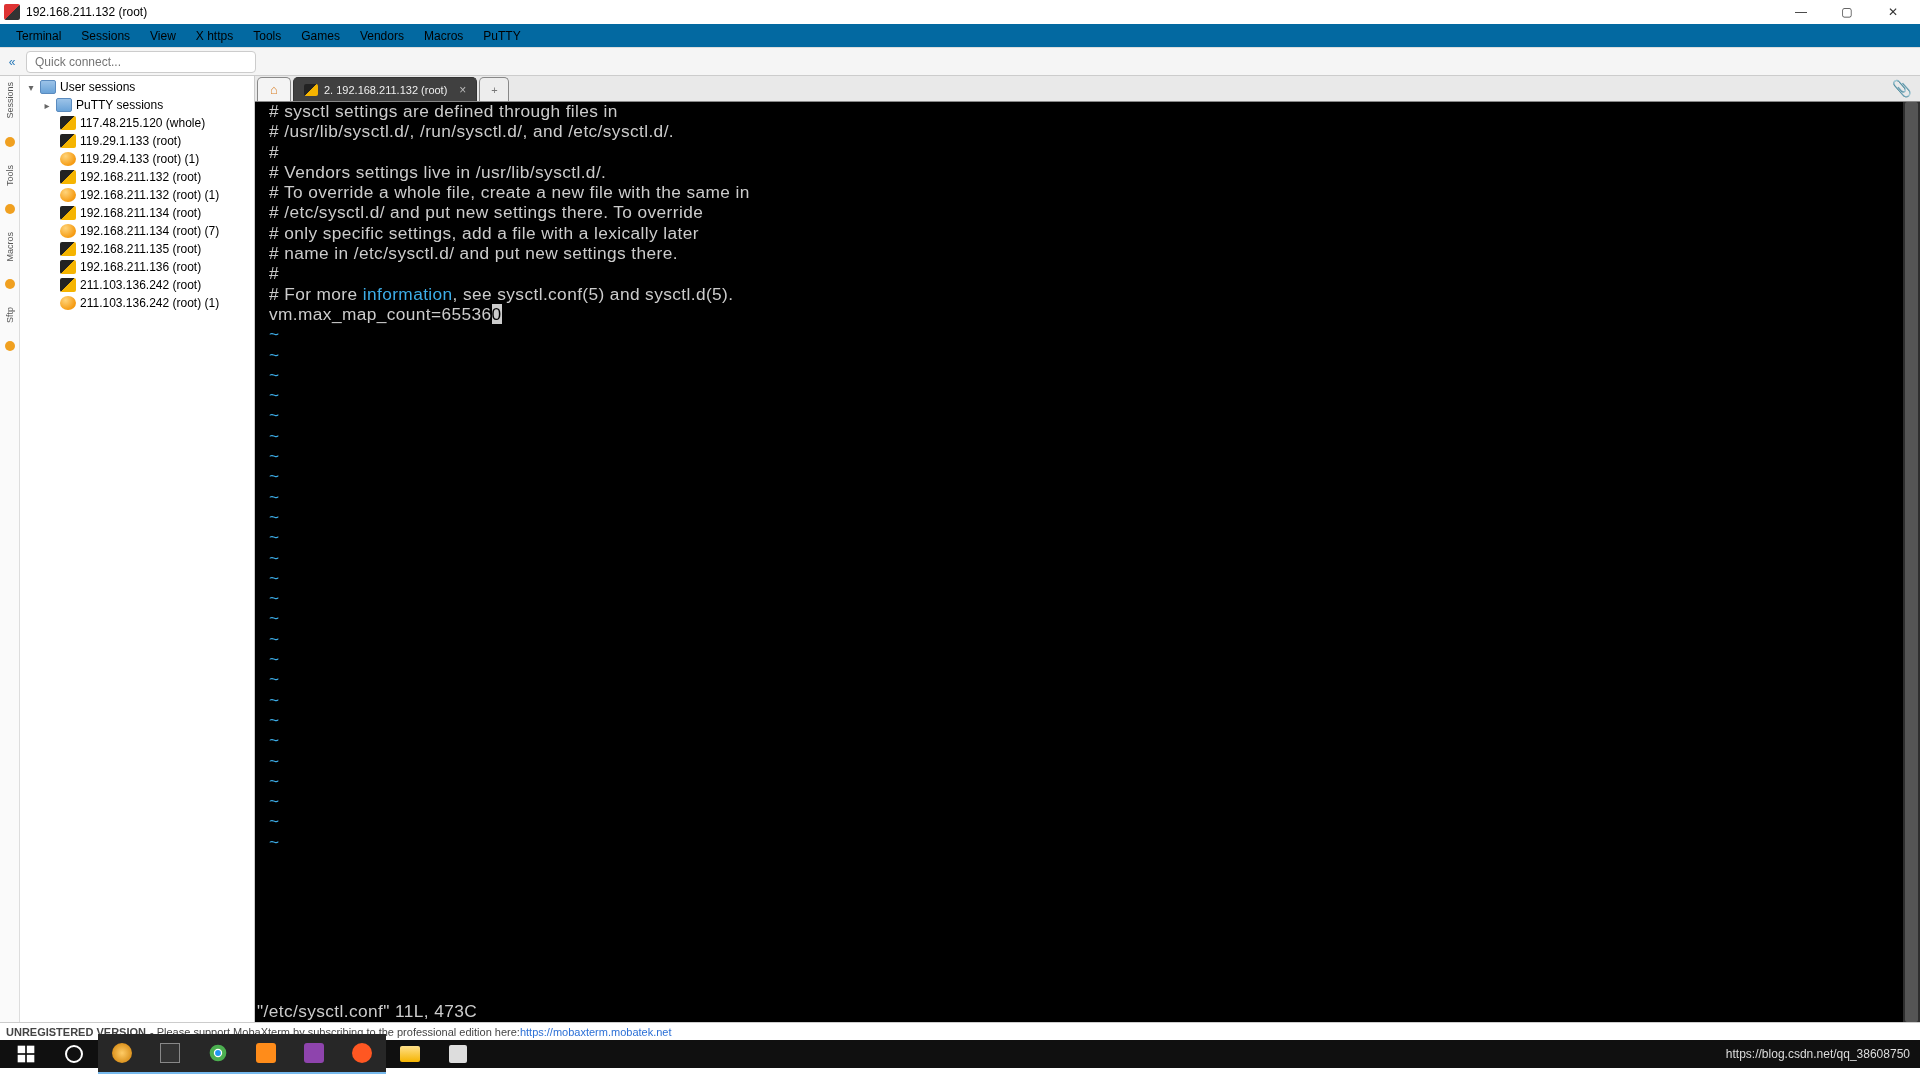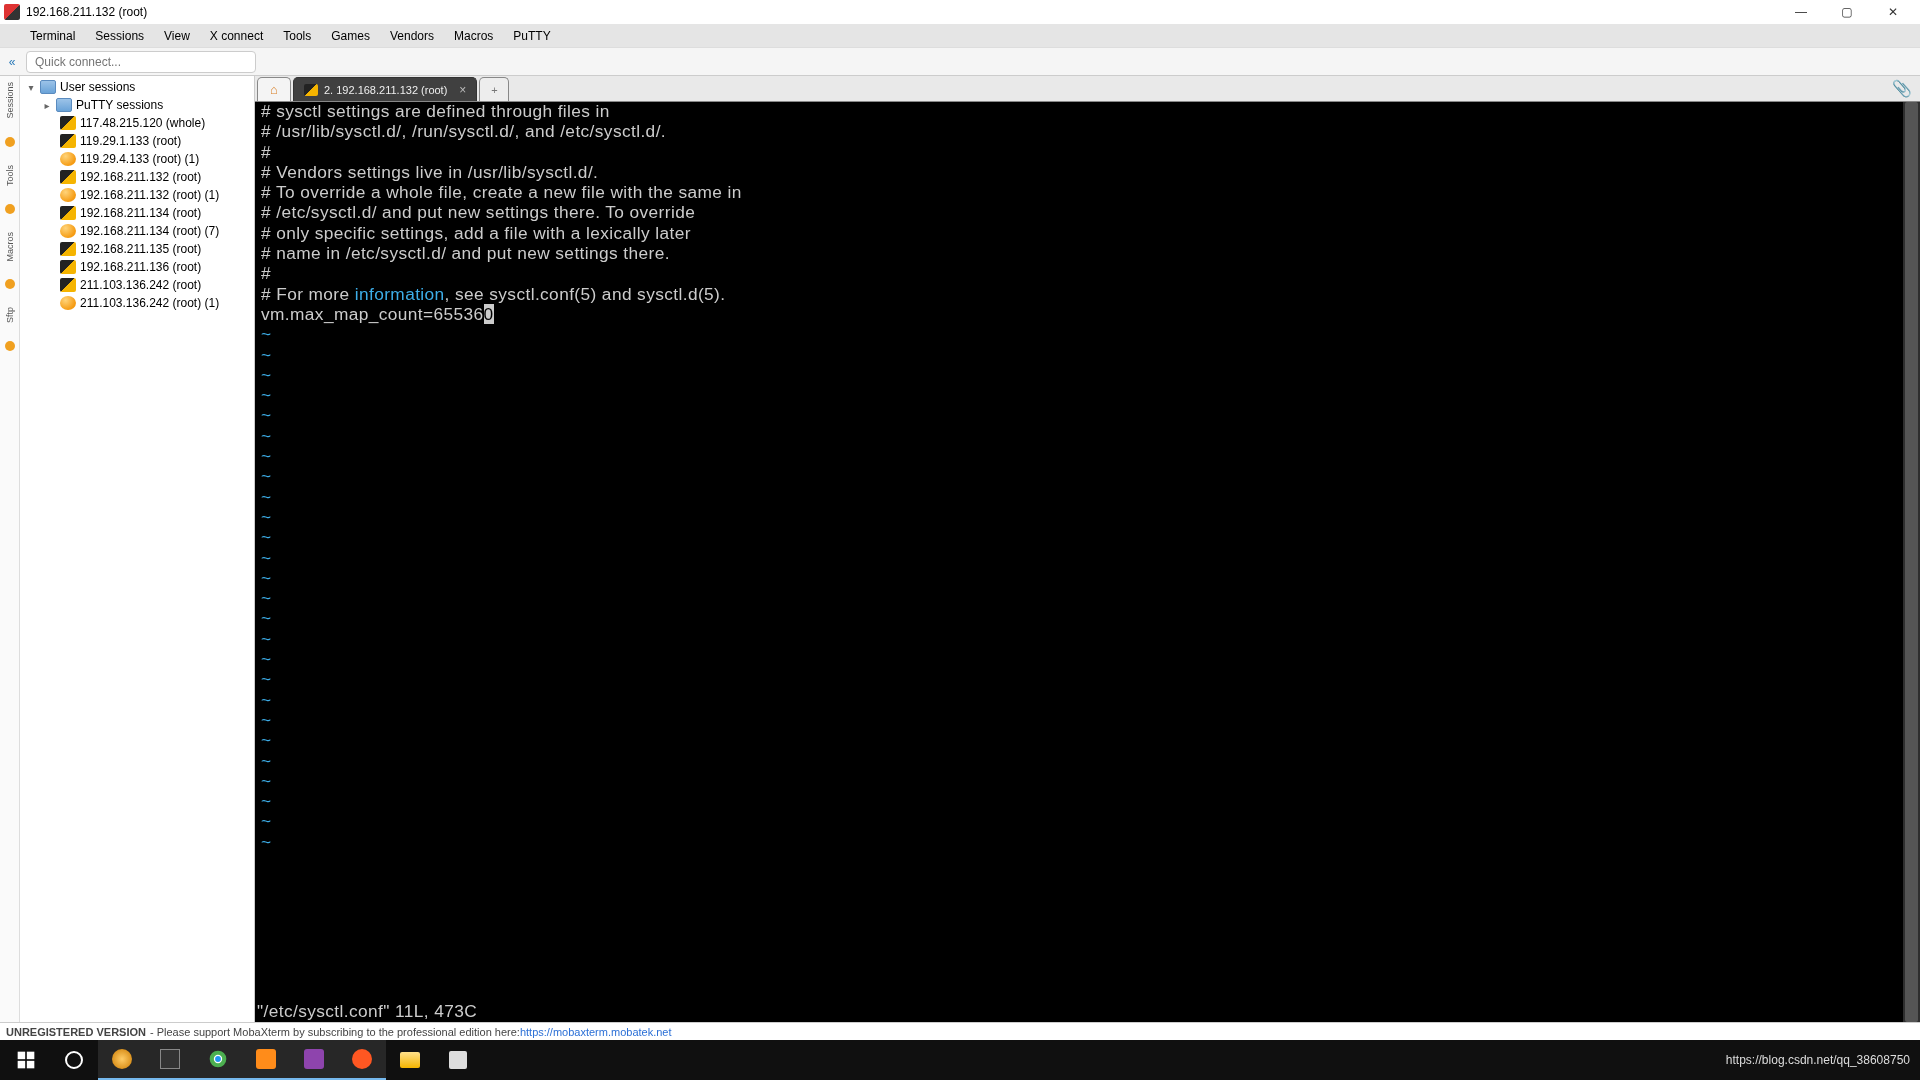--- a/index.html
+++ b/index.html
@@ -3,21 +3,21 @@
 <meta charset="utf-8">
 <style>
 *{margin:0;padding:0;box-sizing:border-box;font-family:"Segoe UI",Tahoma,sans-serif}
 html,body{width:1920px;height:1080px;overflow:hidden;background:#fff}
 
 .titlebar{height:24px;background:#fff;display:flex;align-items:center;padding:0 4px;font-size:12px;color:#000}
 .titlebar .ticon{width:16px;height:16px;margin-right:6px;display:inline-block;background:linear-gradient(135deg,#d33 50%,#333 50%);border-radius:2px}
 .titlebar .spacer{flex:1}
 .winbtn{width:46px;height:24px;display:flex;align-items:center;justify-content:center;color:#333}
 
-.menubar{height:24px;background:#e5e5e5;display:flex;align-items:center;padding:0 20px;border-bottom:1px solid #ddd;font-size:12px}
+.menubar{height:24px;background:#0369a1;display:flex;align-items:center;padding:0 6px;border-bottom:1px solid #ddd;font-size:12px}
 .menubar .mi{padding:3px 10px;cursor:default}
 
 .qcrow{height:28px;display:flex;align-items:center;border-bottom:1px solid #ccc;background:#f5f5f5}
 .qcrow .chev{width:24px;text-align:center;color:#2a7ab9;font-size:12px}
 .qcrow input{flex:0 0 230px;height:22px;margin:12px 2px;border:1px solid #ccc;border-radius:4px;padding:0 8px;font-size:12px;color:#555;background:#fff}
 
 .main{display:flex;height:calc(1080px - 24px - 24px - 28px - 18px - 40px)}
 
 .vbar{width:20px;background:#fafafa;border-right:1px solid #ddd;display:flex;flex-direction:column;align-items:center;padding-top:4px;gap:16px;font-size:9px;color:#555}
 .vbar .vitem{writing-mode:vertical-rl;transform:rotate(180deg);cursor:default;padding:2px 0}
@@ -36,33 +36,33 @@
 .tabs-area{flex:1;display:flex;flex-direction:column;min-width:0}
 .tabstrip{height:26px;background:#e9e9e9;display:flex;align-items:flex-end;border-bottom:1px solid #888;padding-left:2px}
 .tab{height:24px;display:flex;align-items:center;gap:6px;padding:0 10px;font-size:11px;border:1px solid #888;border-bottom:none;border-radius:5px 5px 0 0;margin-right:2px;background:#ededed;position:relative}
 .tab.home{width:34px;justify-content:center;background:#f4f4f4}
 .tab.home .hicon{color:#d9822b;font-size:13px}
 .tab.active{background:#404040;color:#eee;border-color:#333}
 .tab .close{color:#bbb;font-size:12px;margin-left:6px}
 .tab.plus{width:30px;justify-content:center;background:#ededed;color:#777}
 .tabstrip .clip{margin-left:auto;margin-right:8px;color:#5a8bd0;font-size:16px;align-self:center}
 
-.terminal{flex:1;background:#000;color:#ccc;font-family:"Consolas","Courier New",monospace;font-size:17.3px;line-height:18.3px;padding:0 6px;position:relative;white-space:pre;letter-spacing:.4px;overflow:hidden}
+.terminal{flex:1;background:#000;color:#ccc;font-family:"Consolas","Courier New",monospace;font-size:17.3px;line-height:18.3px;padding:0 14px;position:relative;white-space:pre;letter-spacing:.4px;overflow:hidden}
 .terminal .scroll{position:absolute;right:0;top:0;width:17px;height:100%;background:#2e2e2e}
 .terminal .scroll .thumb{position:absolute;left:2px;right:2px;top:0;height:100%;background:#555;border-radius:2px}
 .hl{color:#3daee9}
 .tilde{color:#3daee9}
 .curblk{background:#ccc;color:#000}
 .termstatus{position:absolute;left:2px;bottom:2px}
 
 .footer{height:18px;background:#fff;border-top:1px solid #ccc;font-size:11px;display:flex;align-items:center;padding:0 6px;color:#444}
 .footer b{font-weight:bold;margin-right:4px}
 .footer a{color:#2a6fd6;text-decoration:none}
 
-.taskbar{height:40px;background:#101010;display:flex;align-items:center;padding:0 2px;color:#fff}
+.taskbar{height:28px;background:#101010;display:flex;align-items:center;padding:0 2px;color:#fff}
 .tbtn{width:48px;height:40px;display:flex;align-items:center;justify-content:center;font-size:18px}
 .tbtn.active{background:#272727;border-bottom:2px solid #76b9ed}
 .tbtn svg{width:20px;height:20px}
 .tray{margin-left:auto;display:flex;align-items:center;gap:8px;font-size:12px;padding-right:8px;color:#ddd}
 </style>
 </head>
 <body>
 
 <div class="titlebar">
   <span class="ticon"></span>
@@ -70,21 +70,21 @@
   <span class="spacer"></span>
   <div class="winbtn">—</div>
   <div class="winbtn">▢</div>
   <div class="winbtn">✕</div>
 </div>
 
 <div class="menubar">
   <span class="mi">Terminal</span>
   <span class="mi">Sessions</span>
   <span class="mi">View</span>
-  <span class="mi">X connect</span>
+  <span class="mi">X https</span>
   <span class="mi">Tools</span>
   <span class="mi">Games</span>
   <span class="mi">Vendors</span>
   <span class="mi">Macros</span>
   <span class="mi">PuTTY</span>
 </div>
 
 <div class="qcrow">
   <span class="chev">«</span>
   <input type="text" placeholder="Quick connect..." style="">

